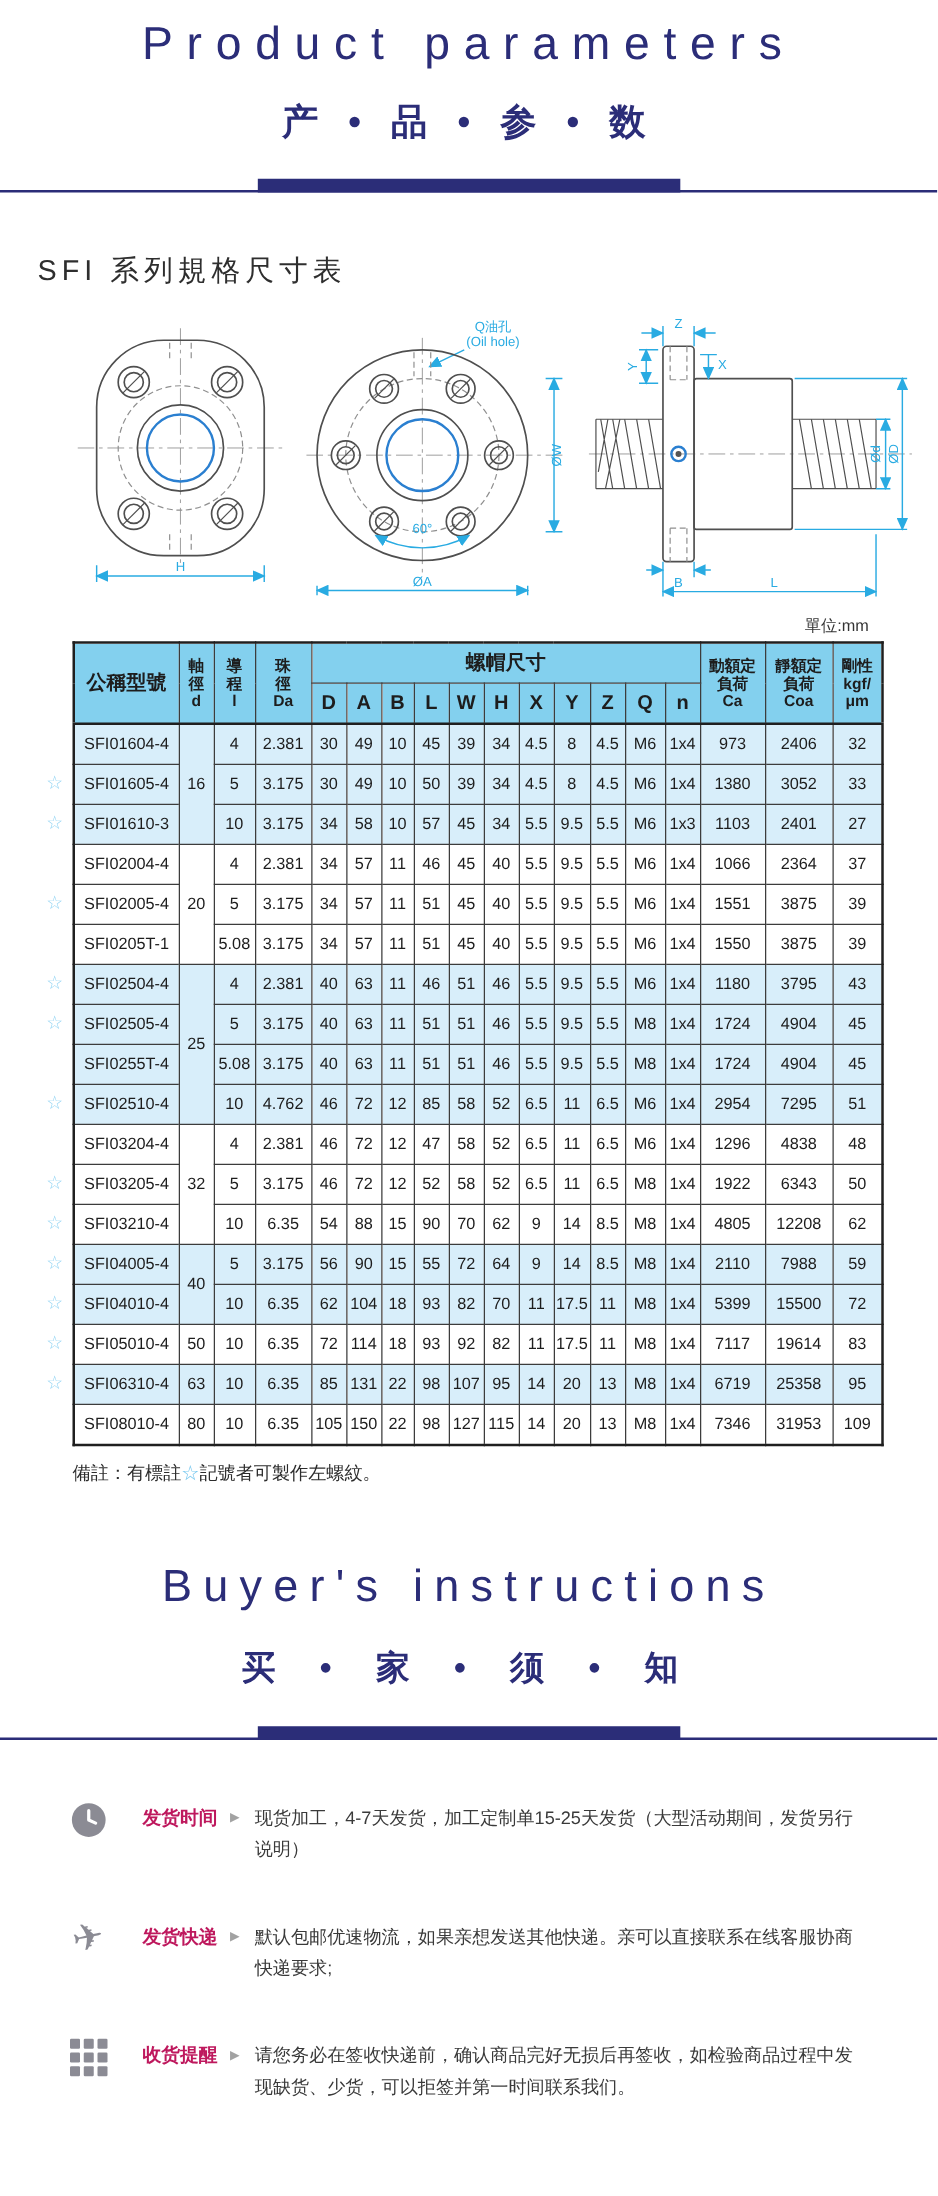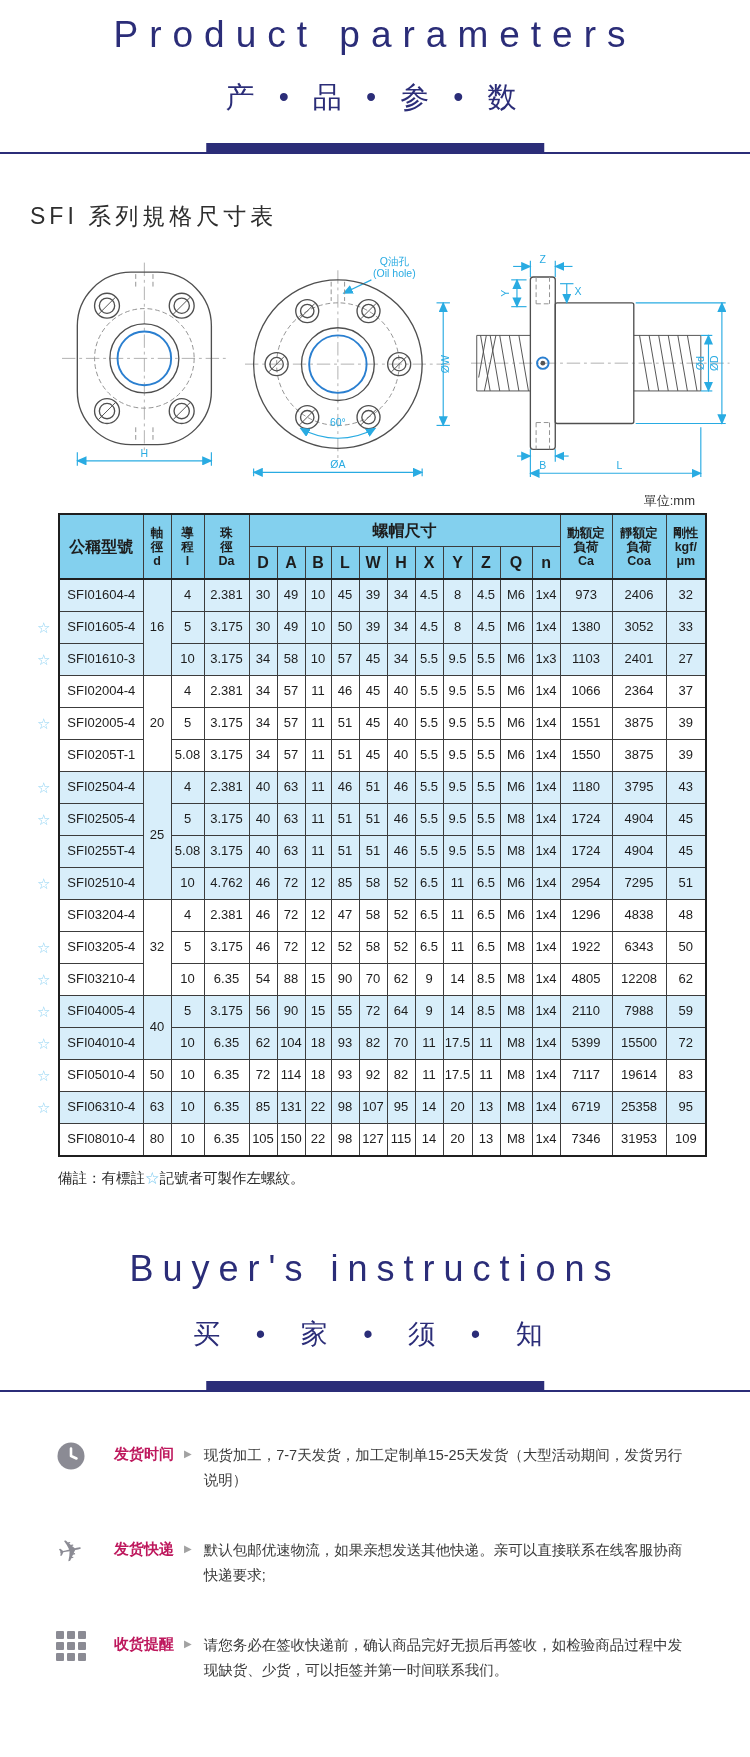--- a/index.html
+++ b/index.html
@@ -1,20 +1,20 @@
 <!DOCTYPE html>
 <html><head>
 <meta charset="utf-8">
 <style>
   html,body{margin:0;padding:0;background:#fff;}
   .page{width:750px;margin:0 auto;background:#fff;font-family:"Liberation Sans",sans-serif;color:#222;position:relative;overflow:hidden;border-radius:20px;}
   
   .hd{padding-top:14px;text-align:center;}
   .hd-en{color:#2b2d78;font-size:37px;letter-spacing:11px;font-weight:500;}
-  .hd-cn{color:#2b2d78;font-size:29px;letter-spacing:8px;font-weight:normal;margin-top:22px;}
+  .hd-cn{color:#2b2d78;font-size:29px;letter-spacing:8px;font-weight:bold;margin-top:22px;}
   .divider{position:relative;height:11px;margin-top:26px;}
   .divider .line{position:absolute;left:0;right:0;bottom:1px;height:2px;background:#2b2d78;}
   .divider .bar{position:absolute;left:50%;transform:translateX(-50%);bottom:1px;width:45%;height:11px;background:#2b2d78;}
   
   .sec-title{margin:46px 0 6px 30px;font-size:23px;letter-spacing:4px;color:#2e2e2e;}
   
   .diagrams{display:flex;align-items:center;justify-content:flex-start;padding:10px 20px 0 62px;gap:18px;}
   .part{fill:none;stroke:#4f4f4f;stroke-width:1.4;}
   .thin{fill:none;stroke:#4f4f4f;stroke-width:1;}
   .hid{fill:none;stroke:#8f8f8f;stroke-width:1;stroke-dasharray:5 3;}
@@ -33,21 +33,21 @@
   th.stack{white-space:pre-line;font-size:12.5px;}
   tr.r-blue td{background:#d8eefa;}
   tr.r-white td{background:#ffffff;}
   td.model{font-size:13px;white-space:nowrap;}
   .row-star{position:absolute;left:-21px;color:#8ed2f3;font-size:15px;transform:translateY(-50%);line-height:1;}
   .note{margin:12px 0 0 58px;font-size:14.5px;color:#2c2c2c;}
   .note .star{color:#7fcbf0;}
   
   .by{margin-top:60px;text-align:center;}
   .by-en{color:#2b2d78;font-size:36px;letter-spacing:9px;font-weight:500;text-align:center;}
-  .by-cn{color:#2b2d78;font-size:27px;letter-spacing:14px;font-weight:normal;margin-top:26px;}
+  .by-cn{color:#2b2d78;font-size:27px;letter-spacing:14px;font-weight:bold;margin-top:26px;}
   .by .divider{margin-top:30px;}
   
   .ins{padding:46px 62px 34px 54px;}
   .ins-row{display:flex;align-items:flex-start;margin-bottom:40px;}
   .ins-ico{width:34px;height:34px;flex:0 0 34px;margin-right:26px;display:flex;align-items:center;justify-content:center;}
   .plane{font-family:"DejaVu Sans",sans-serif;font-size:30px;color:#8b8b94;transform:rotate(-12deg);line-height:1;}
   .grid-ico{display:grid;grid-template-columns:repeat(3,8px);grid-auto-rows:8px;gap:3px;}
   .grid-ico i{background:#8b8b94;border-radius:1px;}
   .ins-label{font-weight:bold;font-size:15px;color:#be185d;white-space:nowrap;margin-top:6px;}
   .ins-arrow{color:#a2a2a2;font-size:10px;margin:9px 12px 0 10px;}
@@ -646,21 +646,21 @@
 
     <div class="ins-row">
       <div class="ins-ico">
         <svg width="32" height="32" viewBox="0 0 32 32">
             <circle cx="16" cy="16" r="13.5" fill="#8b8b94"></circle>
             <path d="M16 16 V8.5 M16 16 L21.5 18.5" stroke="#fff" stroke-width="2.6" stroke-linecap="round" fill="none"></path>
           </svg>
       </div>
       <div class="ins-label">发货时间</div>
       <div class="ins-arrow">▶</div>
-      <div class="ins-text">现货加工，7-7天发货，加工定制单15-25天发货（大型活动期间，发货另行说明）</div>
+      <div class="ins-text">现货加工，4-7天发货，加工定制单15-25天发货（大型活动期间，发货另行说明）</div>
     </div>
 
     <div class="ins-row">
       <div class="ins-ico">
           <span class="plane">✈</span>
         </div>
       <div class="ins-label">发货快递</div>
       <div class="ins-arrow">▶</div>
       <div class="ins-text">默认包邮优速物流，如果亲想发送其他快递。亲可以直接联系在线客服协商快递要求;</div>
     </div>

